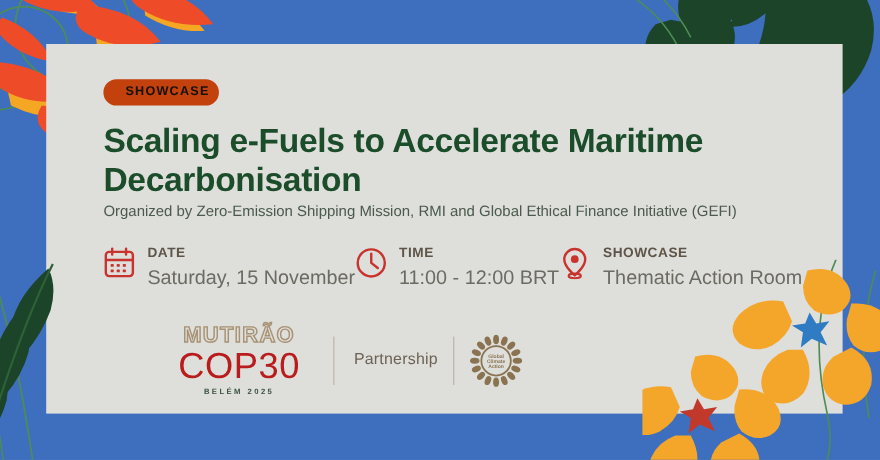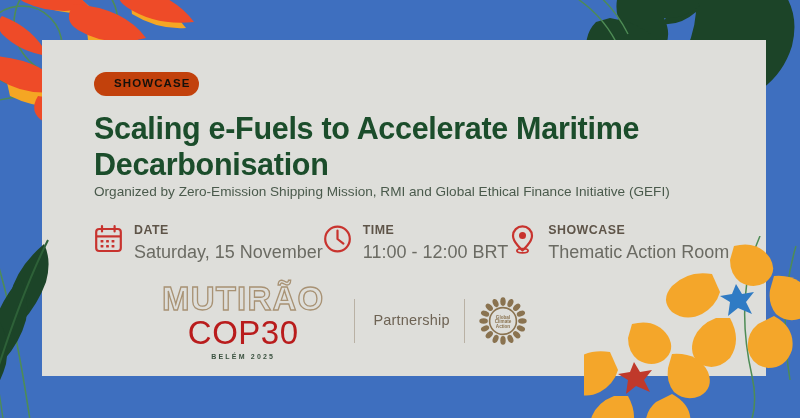--- a/index.html
+++ b/index.html
@@ -66,21 +66,21 @@
   .meta-value{
     color:#6B6B63;font-size:18px;font-weight:normal;line-height:1.35;margin-top:2px;white-space:nowrap;
   }
 
   
   .logos{
     position:absolute;left:120px;bottom:16px;display:flex;align-items:center;
   }
   .cop-logo{display:flex;flex-direction:column;align-items:center;line-height:1;}
   .mutirao{
-    font-size:33px;font-weight:bold;letter-spacing:1.2px;
+    font-size:20px;font-weight:bold;letter-spacing:1.2px;
     color:#DEDEDA;
     -webkit-text-stroke:1.3px #A89274;
     text-shadow:0 0 0 #A89274;
   }
   .cop30{
     font-size:33px;font-weight:normal;letter-spacing:0.5px;color:#b91c1c;margin-top:1px;
   }
   .belem{
     font-size:7px;font-weight:bold;letter-spacing:2.2px;color:#3B5240;margin-top:4px;
   }

